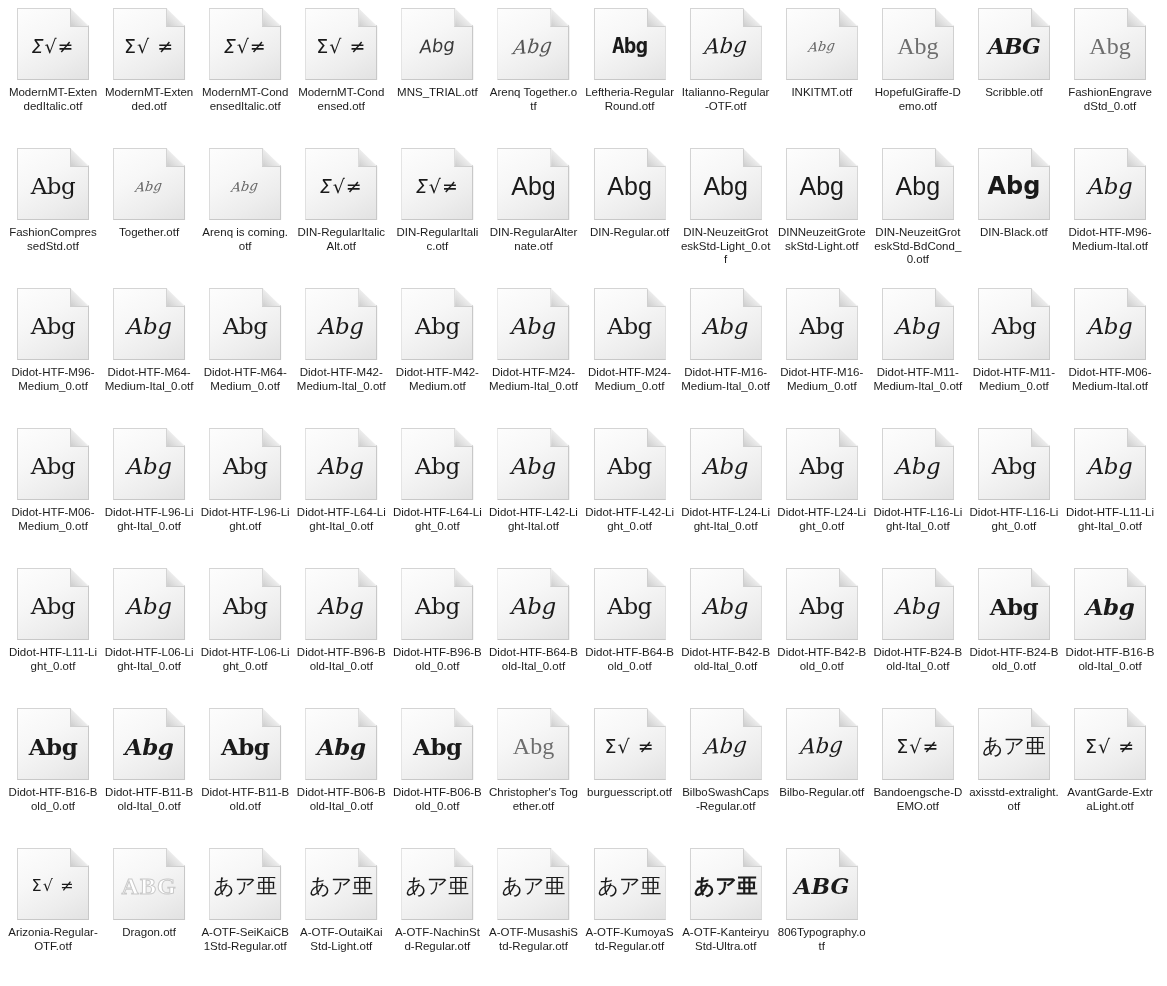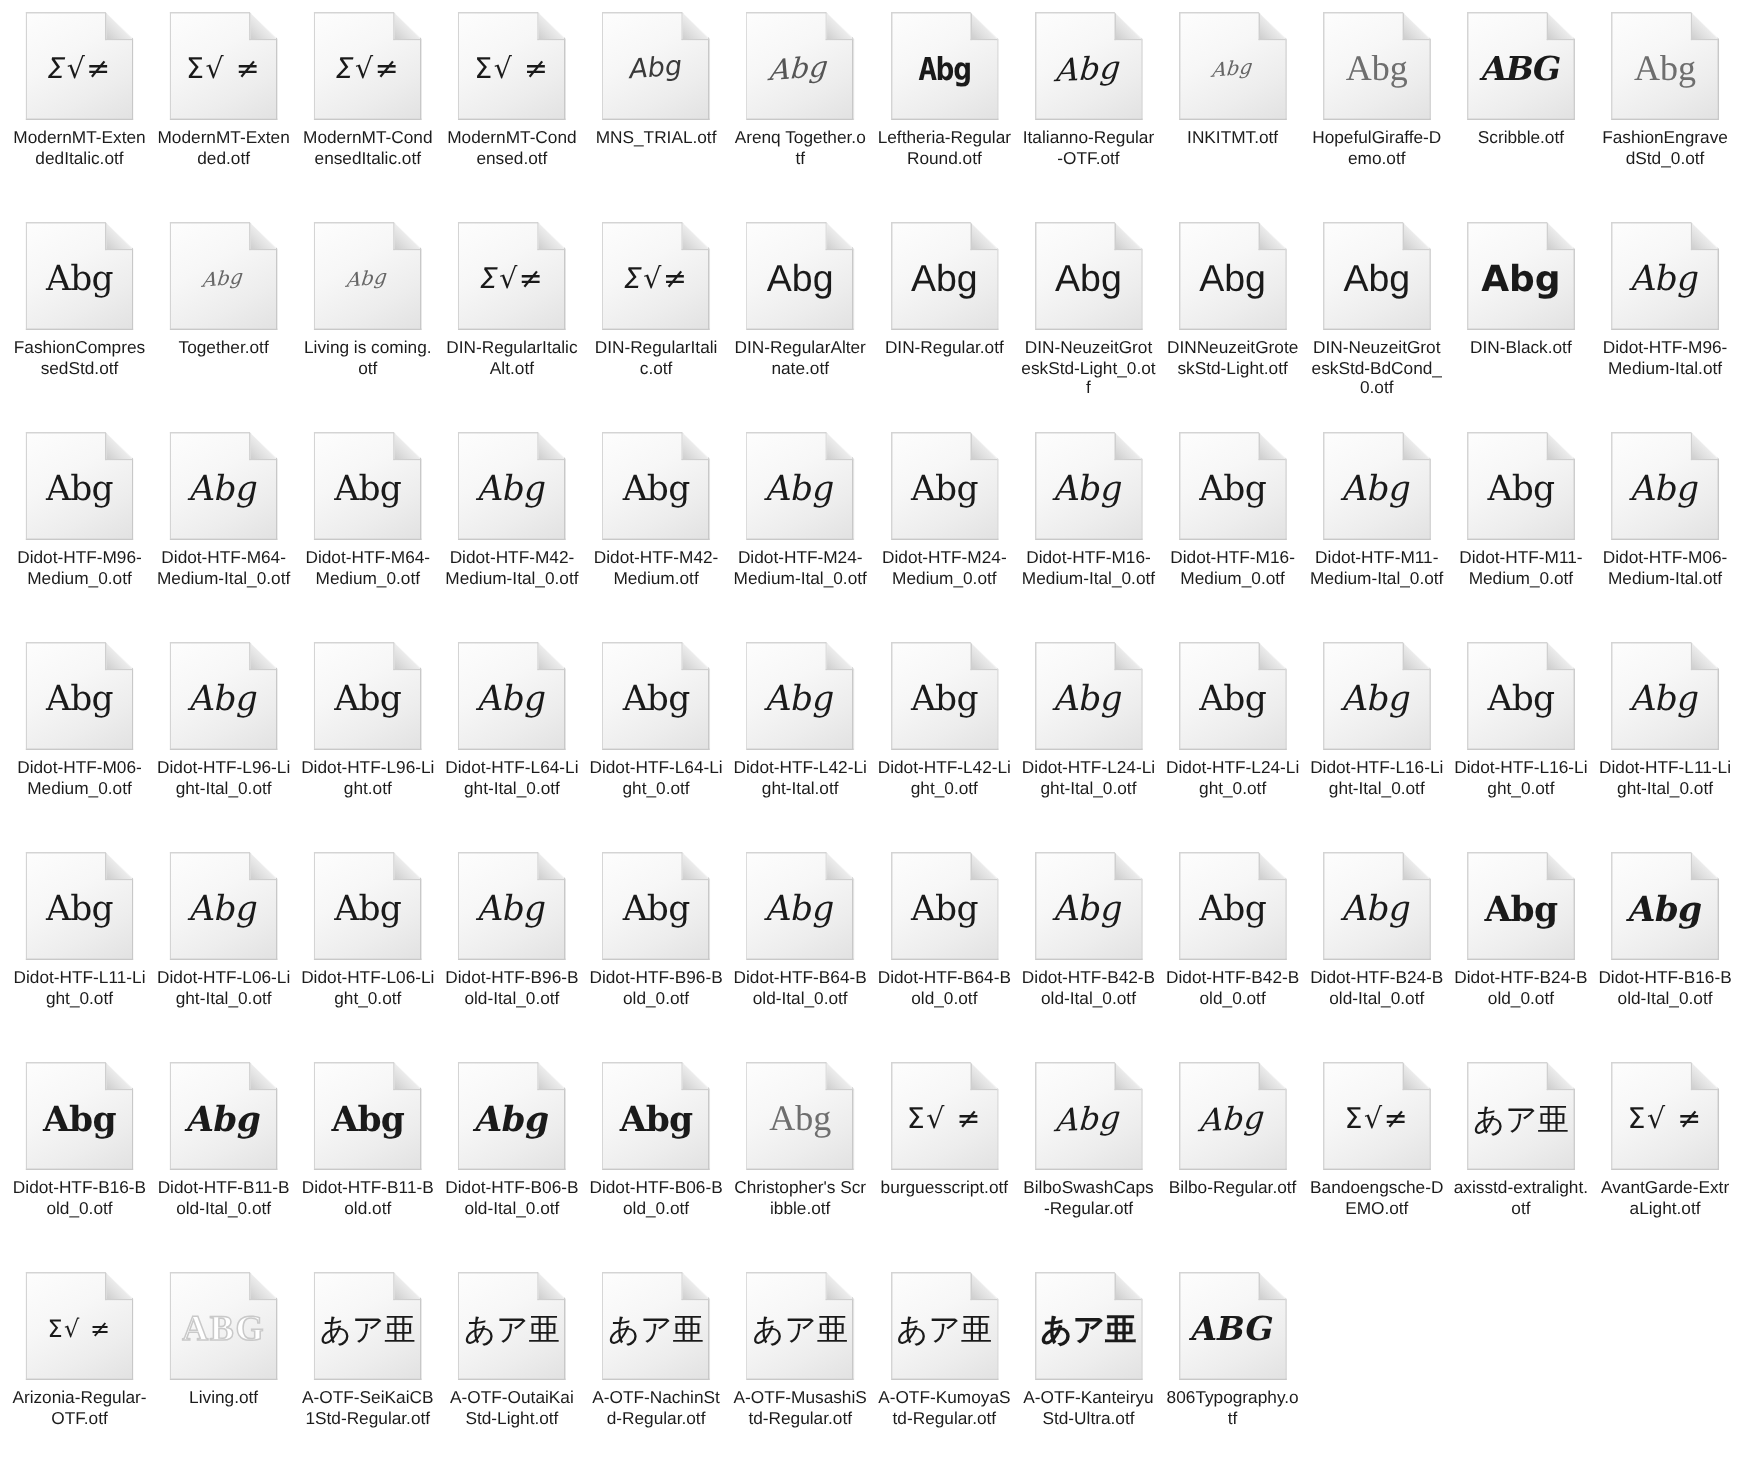--- a/index.html
+++ b/index.html
@@ -243,21 +243,21 @@
         <div class="glyph g-script-xs">Abg</div>
       </div>
       <div class="label">Together.otf</div>
     </div>
     <div class="tile">
       <div class="icon-wrap">
         <div class="page"></div>
         <div class="fold"></div>
         <div class="glyph g-script-xs">Abg</div>
       </div>
-      <div class="label">Living is coming.otf</div>
+      <div class="label">Arenq is coming.otf</div>
     </div>
     <div class="tile">
       <div class="icon-wrap">
         <div class="page"></div>
         <div class="fold"></div>
         <div class="glyph g-sigma-i">Σ√≠</div>
       </div>
       <div class="label">DIN-RegularItalicAlt.otf</div>
     </div>
     <div class="tile">
@@ -651,21 +651,21 @@
         <div class="glyph g-didot-b">Abg</div>
       </div>
       <div class="label">Didot-HTF-B06-Bold_0.otf</div>
     </div>
     <div class="tile">
       <div class="icon-wrap">
         <div class="page"></div>
         <div class="fold"></div>
         <div class="glyph g-light">Abg</div>
       </div>
-      <div class="label">Christopher's Scribble.otf</div>
+      <div class="label">Christopher's Together.otf</div>
     </div>
     <div class="tile">
       <div class="icon-wrap">
         <div class="page"></div>
         <div class="fold"></div>
         <div class="glyph g-sigma">Σ√ ≠</div>
       </div>
       <div class="label">burguesscript.otf</div>
     </div>
     <div class="tile">
@@ -715,21 +715,21 @@
         <div class="glyph g-sigma-sm">Σ√ ≠</div>
       </div>
       <div class="label">Arizonia-Regular-OTF.otf</div>
     </div>
     <div class="tile">
       <div class="icon-wrap">
         <div class="page"></div>
         <div class="fold"></div>
         <div class="glyph g-outline">ABG</div>
       </div>
-      <div class="label">Living.otf</div>
+      <div class="label">Dragon.otf</div>
     </div>
     <div class="tile">
       <div class="icon-wrap">
         <div class="page"></div>
         <div class="fold"></div>
         <div class="glyph g-cjk">あア亜</div>
       </div>
       <div class="label">A-OTF-SeiKaiCB1Std-Regular.otf</div>
     </div>
     <div class="tile">

